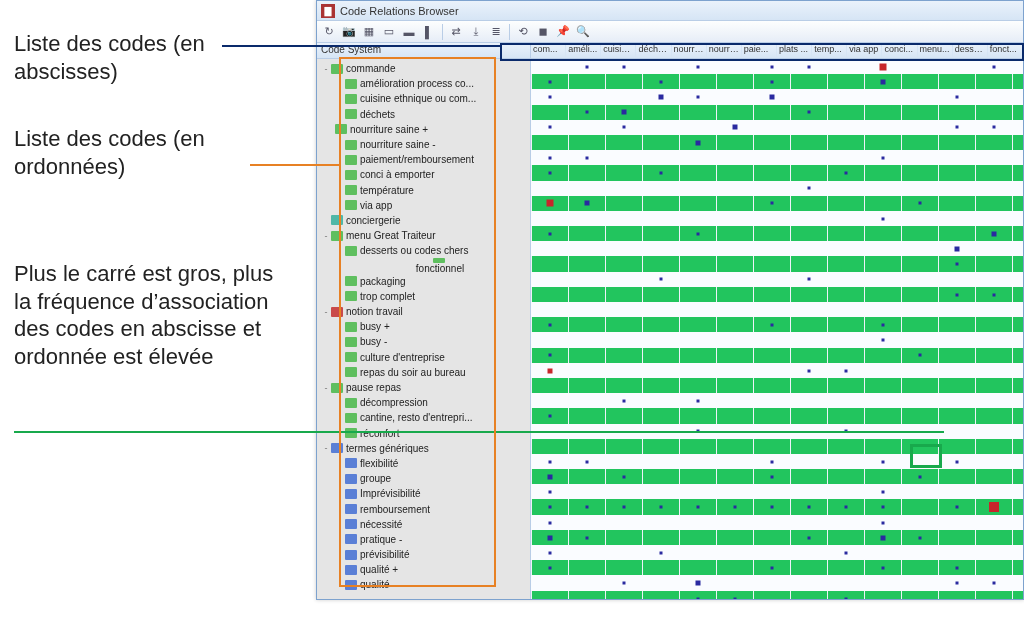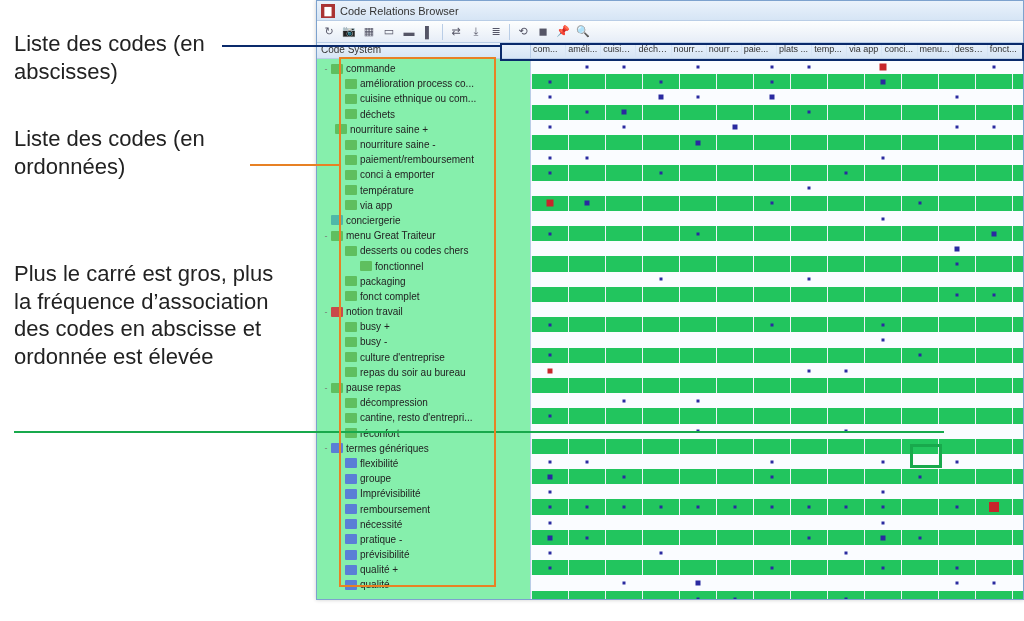--- a/index.html
+++ b/index.html
@@ -66,21 +66,21 @@
     border: 1px solid transparent;
     display:flex;align-items:center;justify-content:center;
     font-size:11px;color:#556;
   }
   .tool-sep{width:1px;height:16px;background:#b9cde6;margin:0 2px;}
 
   .main-area { position:absolute; top:42px; left:0; right:0; bottom:0; display:flex; }
 
   .tree-panel {
     width: 214px;
-    background:#86efac;
+    background:#e5e5e5;
     border-right:1px solid #b9cde6;
     overflow:hidden;
     font-size:10px;
   }
   .tree-header{
     height:16px;background:linear-gradient(#eaf2fb,#d6e5f5);
     border-bottom:1px solid #b9cde6;
     font-size:10px;color:#333;padding:1px 4px;
   }
   .tree-body{padding:2px 0;}
@@ -225,34 +225,34 @@
           <div class="tree-row" style="padding-left: 4px;">
             <span class="exp">-</span>
             <span class="code-icon ci-green"></span>
             <span>menu Great Traiteur</span>
           </div>
           <div class="tree-row" style="padding-left: 18px;">
             <span class="exp"></span>
             <span class="code-icon ci-green"></span>
             <span>desserts ou codes chers</span>
           </div>
-          <div class="tree-row" style="padding-left: 33px;">
+          <div class="tree-row" style="padding-left: 33px; flex-direction: column;">
             <span class="exp"></span>
             <span class="code-icon ci-green"></span>
             <span>fonctionnel</span>
           </div>
           <div class="tree-row" style="padding-left: 18px;">
             <span class="exp"></span>
             <span class="code-icon ci-green"></span>
             <span>packaging</span>
           </div>
           <div class="tree-row" style="padding-left: 18px;">
             <span class="exp"></span>
             <span class="code-icon ci-green"></span>
-            <span>fonct complet</span>
+            <span>trop complet</span>
           </div>
           <div class="tree-row" style="padding-left: 4px;">
             <span class="exp">-</span>
             <span class="code-icon ci-red"></span>
             <span>notion travail</span>
           </div>
           <div class="tree-row" style="padding-left: 18px;">
             <span class="exp"></span>
             <span class="code-icon ci-green"></span>
             <span>busy +</span>

